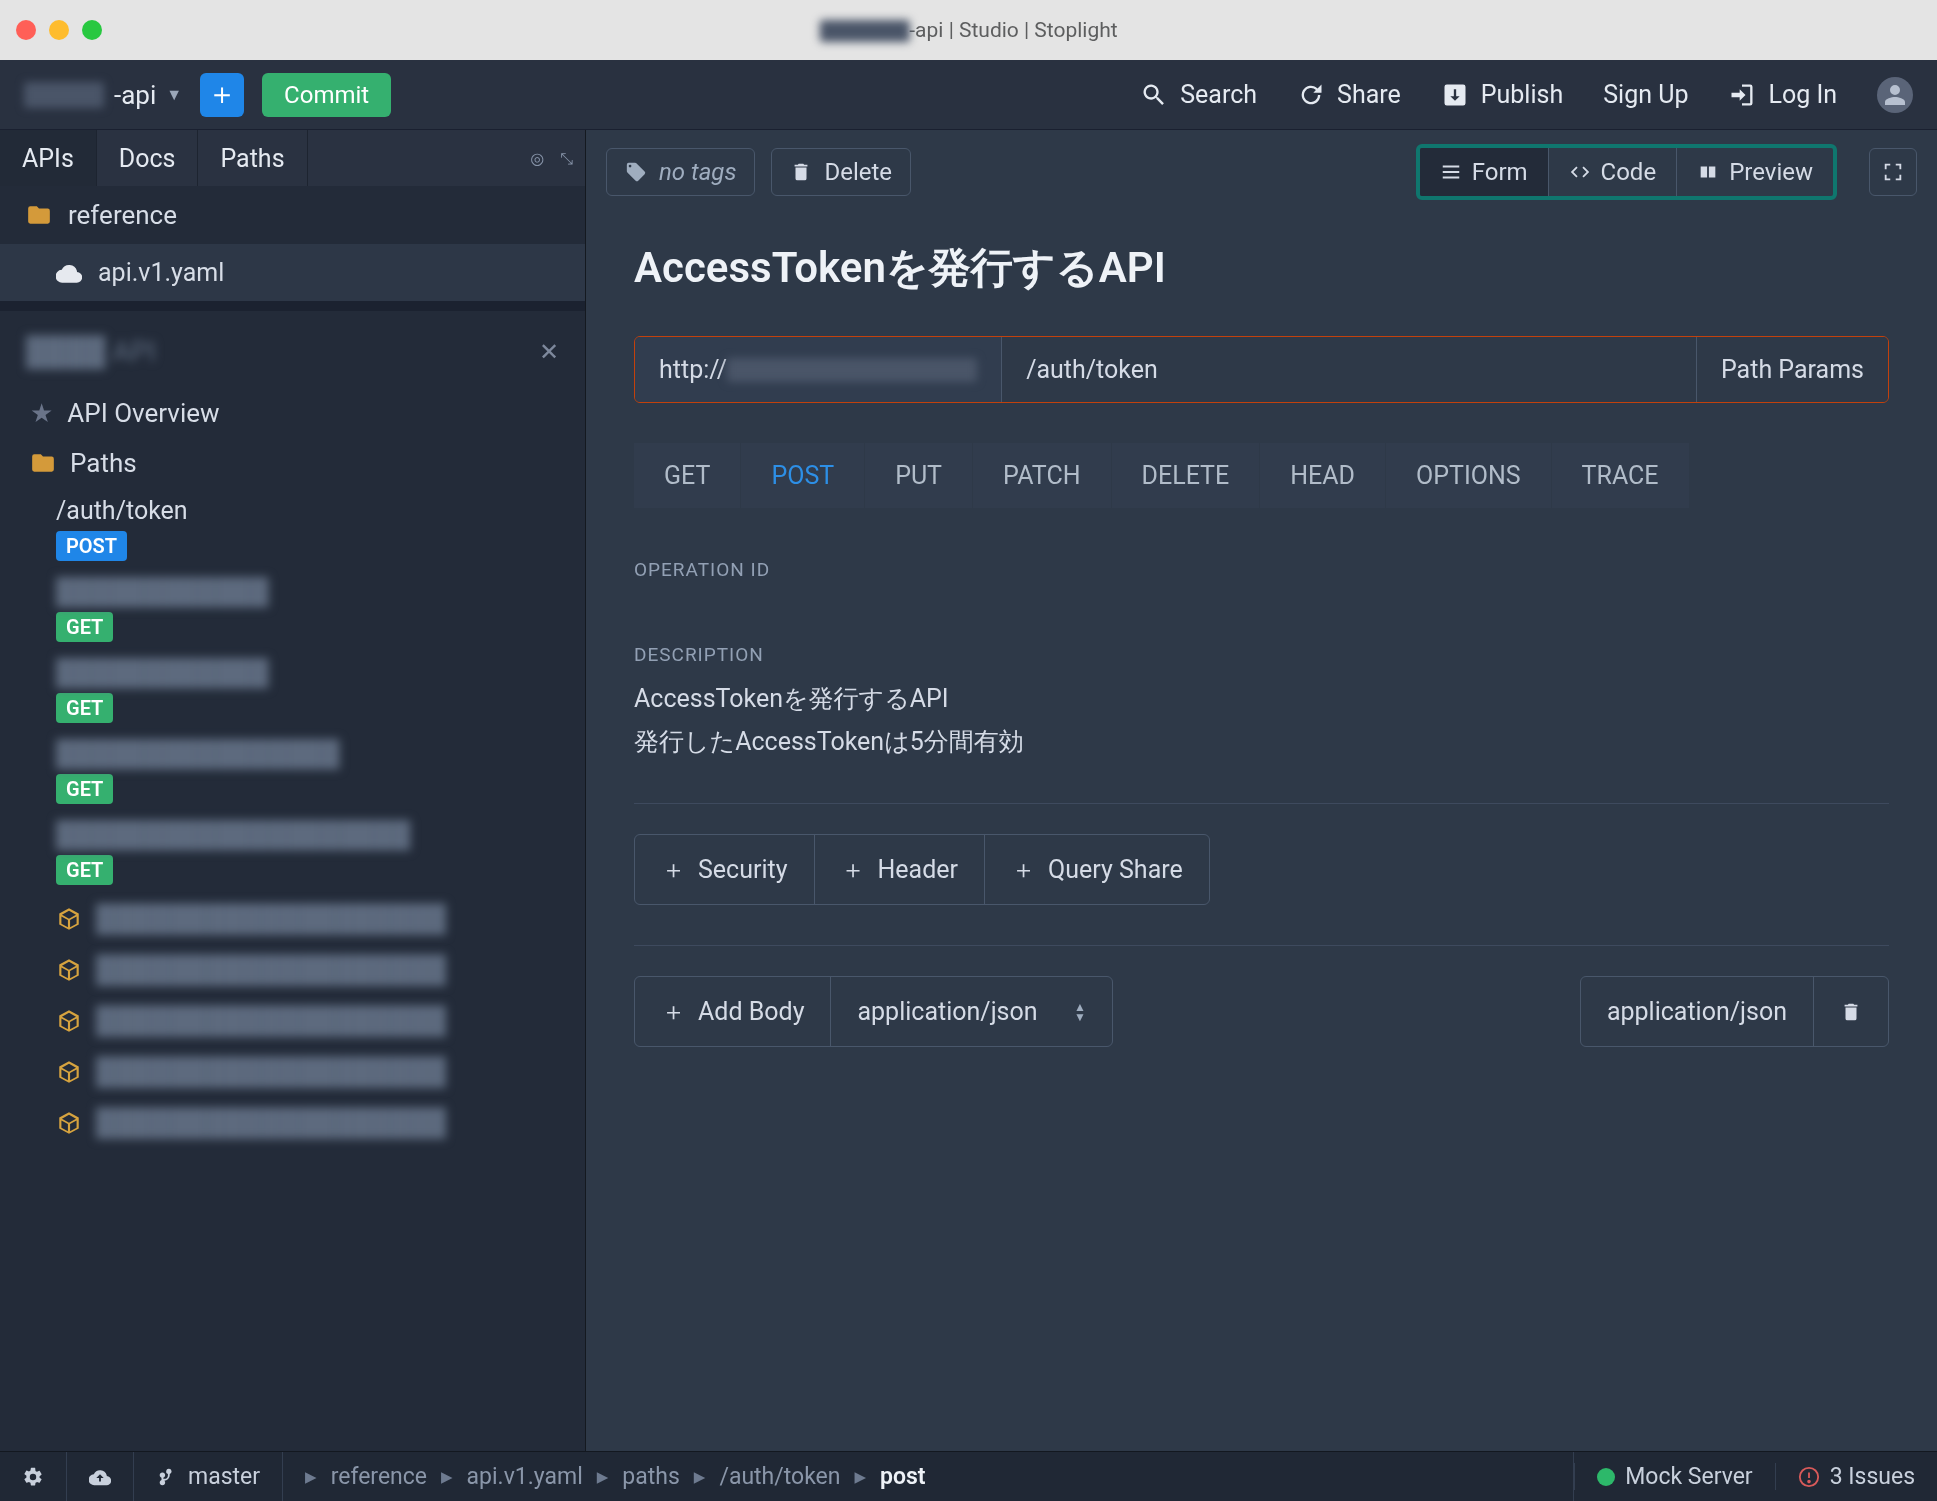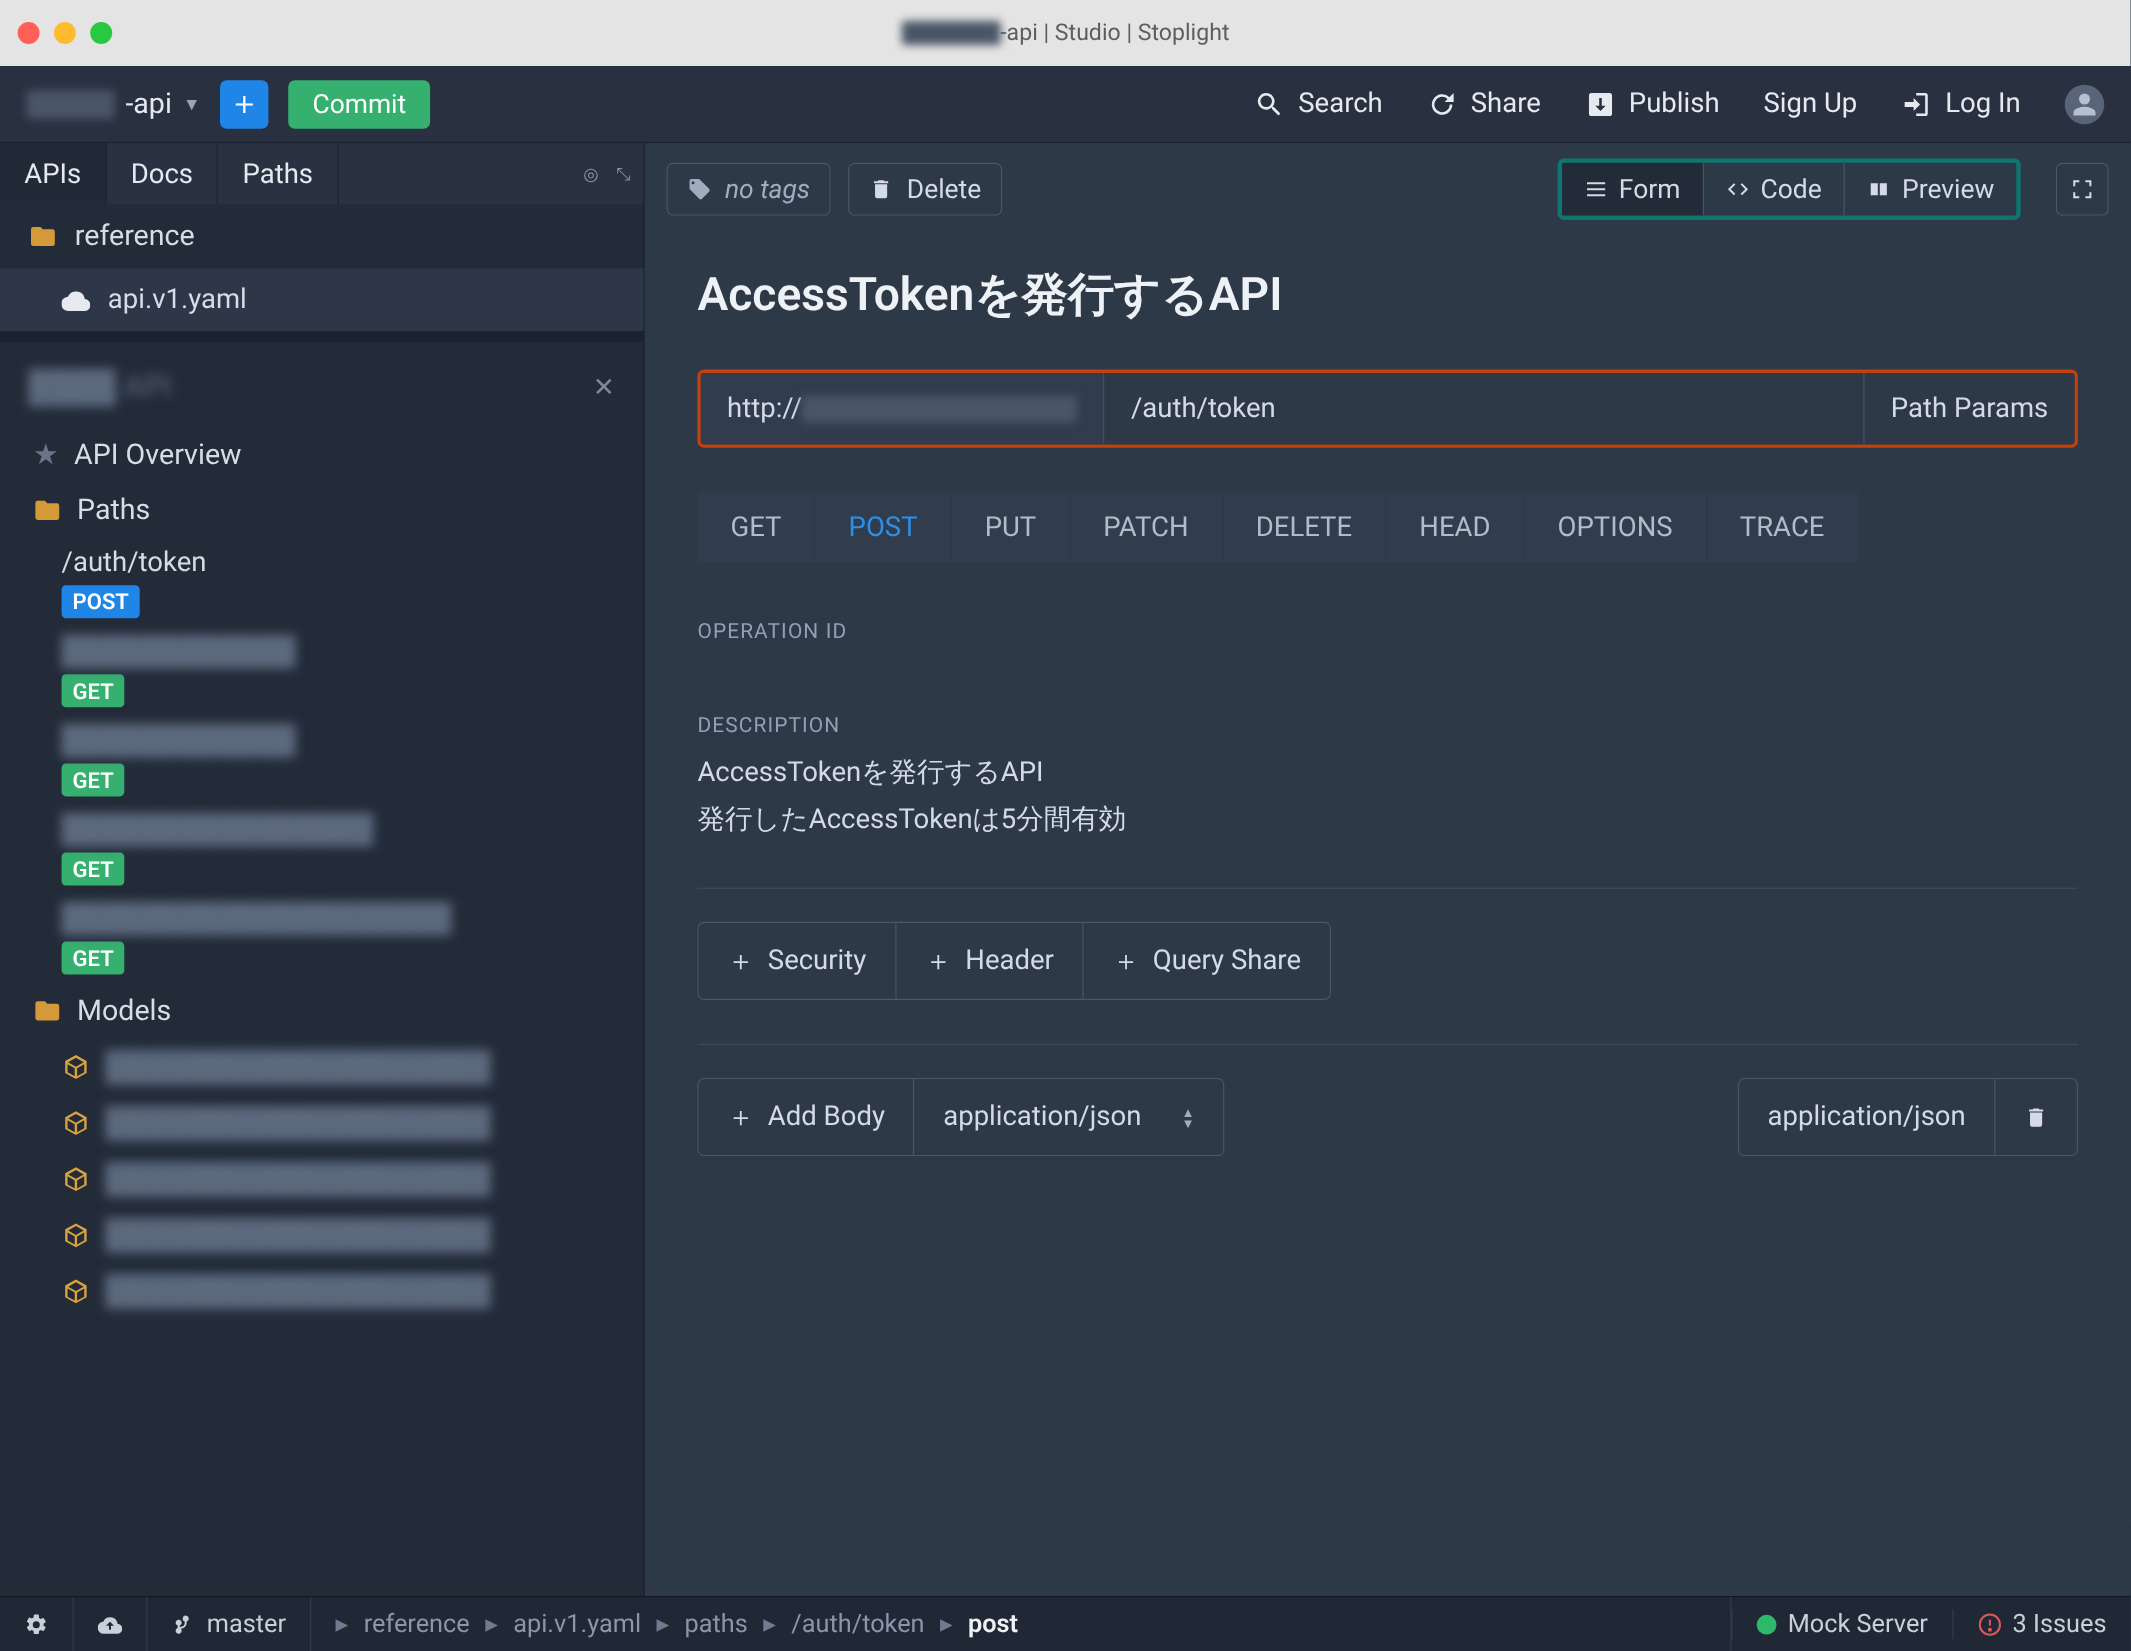--- a/index.html
+++ b/index.html
@@ -141,21 +141,21 @@
   .view-opt { display:flex; align-items:center; gap:10px; padding:0 20px; height:48px; font-size:24px; color:#d5dbe6; border-right:1px solid #49576b;}
   .view-opt:last-child { border-right:none;}
   .view-opt.active { background:#232b39;}
   .expand-btn { width:48px; height:48px; display:flex; align-items:center; justify-content:center; border:1px solid #49576b; border-radius:6px; margin-left:16px; color:#d5dbe6;}
   .page-title {
     padding: 26px 48px 10px;
     font-size: 42px;
     color: #eef2f7;
     font-weight: 600;
   }
-  .url-row { display:flex; margin: 30px 48px 0; border:3px solid #c2410c; border-radius:6px; overflow:hidden;justify-content:center; }
+  .url-row { display:flex; margin: 30px 48px 0; border:1px solid #c2410c; border-radius:6px; overflow:hidden;justify-content:center; }
   .url-host { background:#313d4f; padding:18px 24px; font-size:25px; color:#d5dbe6; border-right:1px solid #49576b; display:flex; align-items:center;}
   .url-path { flex:1; padding:18px 24px; font-size:25px; color:#d5dbe6; background:#2e3948;}
   .path-params { padding:18px 24px; font-size:25px; color:#d5dbe6; border-left:1px solid #49576b; background:#2e3948;}
 
   .method-tabs { display:flex; margin: 40px 48px 0; background:#2e3948;}
   .mtab { padding:18px 30px; background:#313c4d; color:#b1bcc9; font-size:25px; border-right:1px solid #2e3948; }
   .mtab.active { color:#2d8fe6; }
 
   .section-label { font-size:19px; letter-spacing:1px; color:#92a0b4; padding:50px 48px 12px; text-transform:uppercase;}
   .section-value { padding:0 48px; font-size:25px; color:#e5eaf1; font-weight:600;}
@@ -310,28 +310,20 @@
     </div>
 
     <div class="paths-group" id="paths-group">
         <div class="path-entry"><div>/auth/token</div><span class="method-badge post">POST</span></div>
         <div class="path-entry"><div class="blur-text">████████████</div><span class="method-badge get">GET</span></div>
         <div class="path-entry"><div class="blur-text">████████████</div><span class="method-badge get">GET</span></div>
         <div class="path-entry"><div class="blur-text">████████████████</div><span class="method-badge get">GET</span></div>
         <div class="path-entry"><div class="blur-text">████████████████████</div><span class="method-badge get">GET</span></div>
       </div>
 
-    <div class="tree-item">
-      <span class="folder">
-        <svg width="26" height="26" viewBox="0 0 24 24" fill="#d49a3a">
-            <path d="M10 4H4a2 2 0 0 0-2 2v12a2 2 0 0 0 2 2h16a2 2 0 0 0 2-2V8a2 2 0 0 0-2-2h-8z"></path>
-          </svg>
-      </span>
-      <span>Models</span>
-    </div>
     <div id="models-group">
         <div class="tree-item" style="padding-left: 56px;">
           <span class="model-box">
             <svg width="26" height="26" viewBox="0 0 24 24" fill="#d6a33f">
               <path d="M12 2 3 7v10l9 5 9-5V7zm0 2.3L18.5 8 12 11.7 5.5 8zM5 9.6l6 3.4v6.7l-6-3.3zm8 10.1v-6.7l6-3.4v6.8z"></path>
             </svg>
           </span>
           <span class="blur-text">███████████████████</span>
         </div>
         <div class="tree-item" style="padding-left: 56px;">

